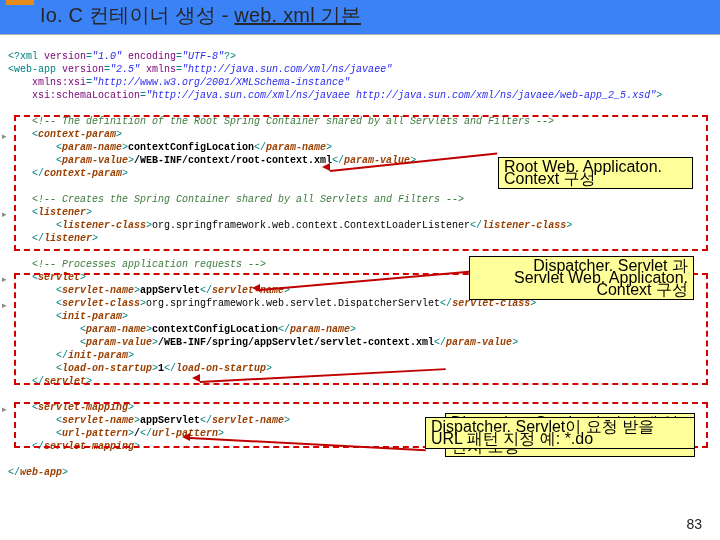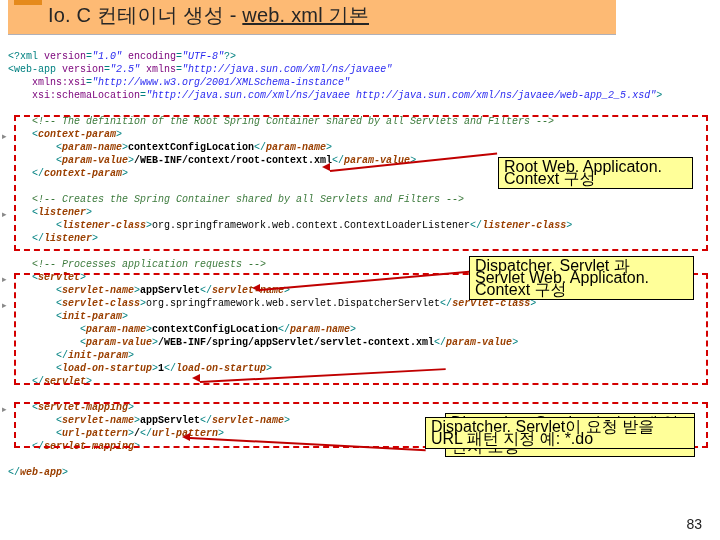--- a/index.html
+++ b/index.html
@@ -7,24 +7,24 @@
     padding: 0;
     width: 720px;
     height: 540px;
     background: #ffffff;
     font-family: "Malgun Gothic", "Arial", sans-serif;
     overflow: hidden;
     position: relative;
   }
   .title-bar {
     position: absolute;
-    left: 8px; top: 0;
-    width: 608px;
+    left: 0; top: 0;
+    width: 720px;
     height: 34px;
-    background: #fdba74;
+    background: #3b82f6;
     border-bottom: 1px solid #b0b0b8;
   }
   .title-marker {
     position: absolute;
     left: 6px; top: 0;
     width: 28px; height: 5px;
     background: #e58a1c;
   }
   .title-text {
     position: absolute;
@@ -141,21 +141,21 @@
 <span class="tri" style="left:2px; top:209px;">▸</span>
 <span class="tri" style="left:2px; top:274px;">▸</span>
 <span class="tri" style="left:2px; top:300px;">▸</span>
 <span class="tri" style="left:2px; top:404px;">▸</span>
 
 <div class="rbox" style="left:14px; top:115px; width:694px; height:136px;"></div>
 <div class="rbox" style="left:14px; top:273px; width:694px; height:112px;"></div>
 <div class="rbox" style="left:14px; top:402px; width:694px; height:46px;"></div>
 
 <div class="callout" style="left:498px; top:157px; width:195px;">Root Web. Applicaton. Context 구성</div>
-<div class="callout" style="left:469px; top:256px; width:225px; white-space:pre-line;">Dispatcher. Servlet 과
+<div class="callout" style="left:469px; top:256px; width:225px; white-space:pre-line;text-align:right;">Dispatcher. Servlet 과
 Servlet Web. Applicaton. Context 구성</div>
 <div class="callout" style="left:445px; top:372px; width:250px; white-space:pre-line;margin-top:41px;">Dispatcher. Servlet이 여러 개 일 때 로 숫자가 작은 것부터
 먼저 로딩</div>
 <div class="callout" style="left:425px; top:417px; width:270px; white-space:pre-line;">Dispatcher. Servlet이 요청 받을 URL 패턴 지정  예:  *.do</div>
 
 <div class="arrow-line" style="left:330px; top:170px; width:168px; transform:rotate(-6deg);"></div>
 <div class="arrow-head" style="left:322px; top:163px;"></div>
 
 <div class="arrow-line" style="left:260px; top:289px; width:210px; transform:rotate(-5deg);"></div>
 <div class="arrow-head" style="left:252px; top:284px;"></div>

